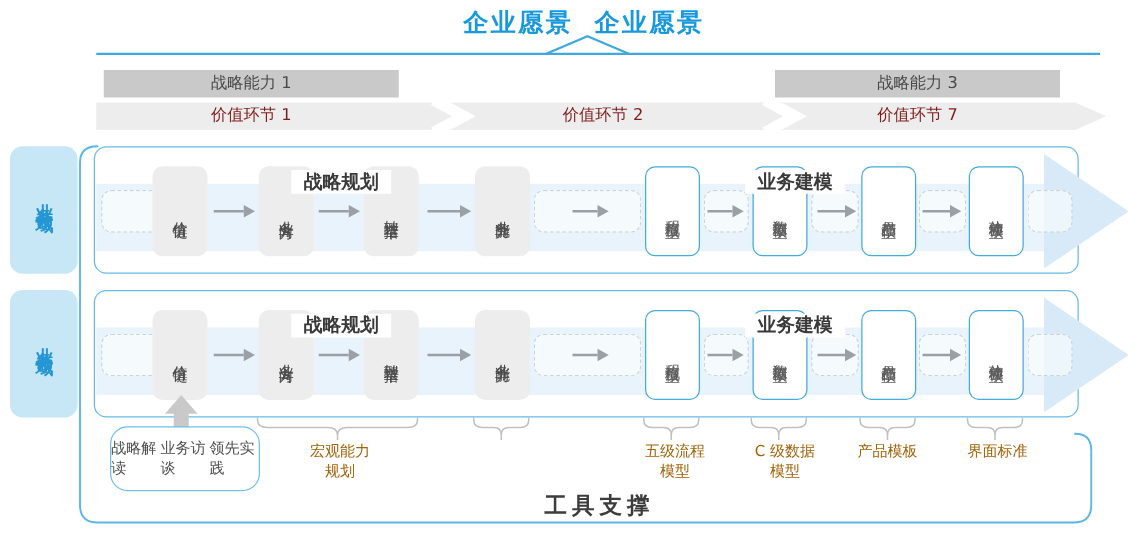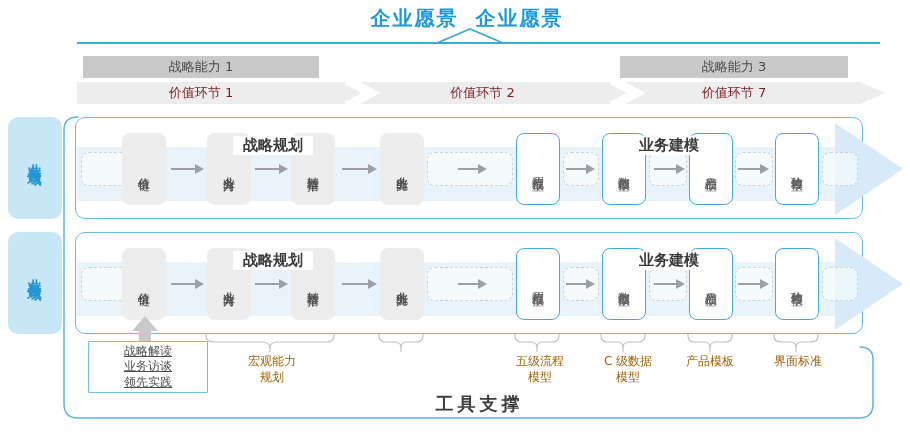--- a/index.html
+++ b/index.html
@@ -27,21 +27,21 @@
 
   
   .row{position:absolute;left:75px;width:788px;height:102px;border:1.5px solid #66bbe7;
     border-radius:10px;background:#fff;box-sizing:border-box;}
   .row-1{top:117px}.row-2{top:232px}
   .band{position:absolute;left:1px;top:29px;width:760px;height:54px;background:#e9f3fb;}
   .ahead{position:absolute;left:759px;top:5px;width:68px;height:92px;background:#d8eaf7;
     clip-path:polygon(0 0,100% 50%,0 100%);}
   .row-title{position:absolute;top:-10px;transform:translateX(-50%);background:#fff;padding:0 10px;
     font-weight:bold;font-size:15px;color:#3a3a3a;white-space:nowrap;margin-top:28px;}
-  .rt-planning{left:197px}.rt-modeling{left:593px}
+  .rt-planning{left:197px}.rt-modeling{left:560px}
 
   .vbox{position:absolute;top:15px;height:72px;width:44px;border-radius:8px;box-sizing:border-box;
     display:flex;align-items:center;justify-content:center;writing-mode:vertical-rl;text-orientation:upright;
     font-size:12px;color:#4c4c4c;letter-spacing:1px;line-height:1;}
   .vbox.gray{background:#ededed;}
   .vbox.blue{background:#fff;border:1.5px solid #45abdc;color:#5c5c5c;}
   .bx-1{left:46px}.bx-2{left:131px}.bx-3{left:215px}.bx-4{left:304px}
   .bx-5{left:440px}.bx-6{left:526px}.bx-7{left:613px}.bx-8{left:699px}
 
   .pill{position:absolute;top:34px;height:34px;border:1.5px dashed #ccd4da;border-radius:8px;
@@ -50,22 +50,22 @@
   .pl-4{left:573px;width:38px}.pl-5{left:659px;width:38px}.pl-6{left:746px;width:36px}
 
   .harrow{position:absolute;top:50px;height:2px;background:#9aa0a6;}
   .harrow::after{content:"";position:absolute;right:-9px;top:-4px;width:0;height:0;
     border-left:9px solid #9aa0a6;border-top:5px solid transparent;border-bottom:5px solid transparent;}
   .ar-1{left:95px;width:24px}.ar-2{left:179px;width:24px}.ar-3{left:266px;width:26px}
   .ar-4{left:382px;width:20px}.ar-5{left:490px;width:20px}.ar-6{left:578px;width:22px}.ar-7{left:662px;width:22px}
 
   
   .practice{position:absolute;left:88px;top:341px;width:118px;height:50px;border:1.3px solid #6fc0e8;
-    border-radius:1px;background:#fff;display:flex;flex-direction:column;align-items:center;justify-content:center;
-    font-size:12px;color:#4f4f4f;line-height:1.3;text-decoration:underline;}
+    border-radius:14px;background:#fff;display:flex;flex-direction:row;align-items:center;justify-content:center;
+    font-size:12px;color:#4f4f4f;line-height:1.3;}
   .note{position:absolute;top:353px;transform:translateX(-50%);font-size:12px;color:#a16207;
     text-align:center;line-height:1.35;white-space:nowrap;}
   .nt-macro{left:272px}.nt-capmap{left:402px}.nt-process{left:540px}
   .nt-data{left:628px}.nt-product{left:710px}.nt-ui{left:798px}
 
   .tool{position:absolute;left:74px;top:392px;width:811px;text-align:center;
     font-weight:bold;font-size:18px;color:#3c3c3c;letter-spacing:4px;}
 </style>
 </head>
 <body>

